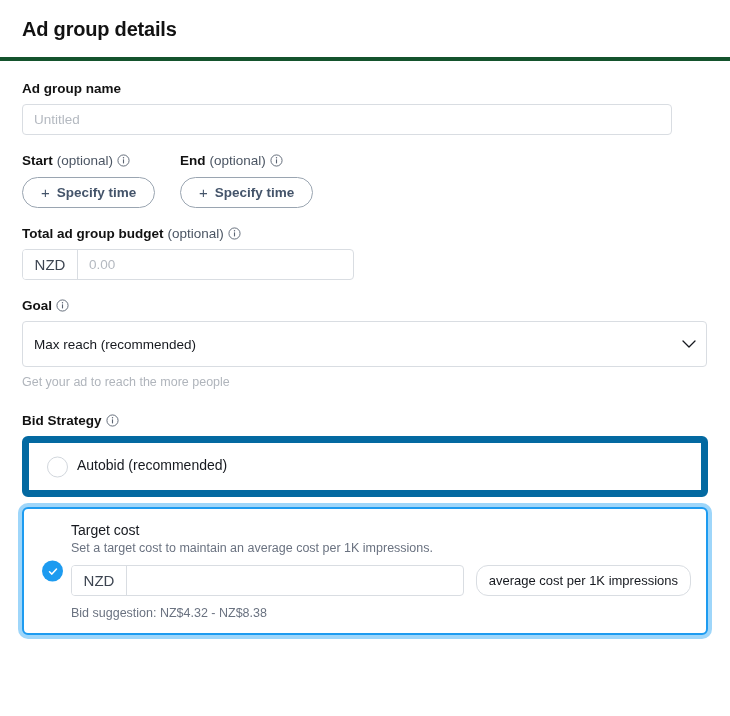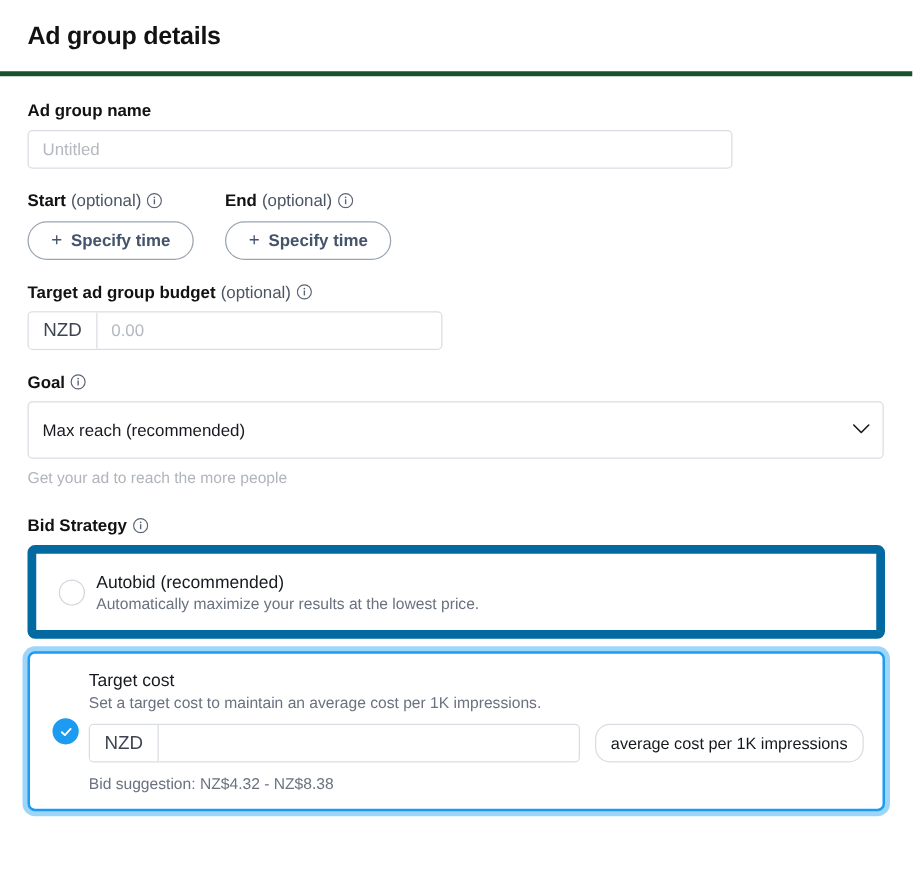--- a/index.html
+++ b/index.html
@@ -58,21 +58,21 @@
     width: 13px;
     height: 13px;
     flex: 0 0 auto;
     position: relative;
     top: 0px;
   }
   .info-icon svg { display: block; }
 
   
   .text-input {
-    width: 564px;
+    width: 650px;
     height: 31px;
     border: 1px solid #d9dde2;
     border-radius: 4px;
     padding: 0 11px;
     font-size: 13.5px;
     font-family: "Liberation Sans", sans-serif;
     color: #16191f;
     background: #fff;
     outline: none;
   }
@@ -308,21 +308,21 @@
       <button class="pill-button">
         <span class="plus-glyph">+</span>
         <span>Specify time</span>
       </button>
     </div>
 
   </div>
 
   <div class="field-block">
     <div class="field-label">
-      <span>Target ad group budget</span>
+      <span>Total ad group budget</span>
       <span class="label-optional">(optional)</span>
       <span class="info-icon">
         <svg width="13" height="13" viewBox="0 0 14 14" aria-hidden="true">
           <circle cx="7" cy="7" r="6" fill="none" stroke="#5b6472" stroke-width="1"></circle>
           <circle cx="7" cy="4.1" r="0.75" fill="#5b6472"></circle>
           <rect x="6.4" y="5.8" width="1.2" height="4.3" fill="#5b6472"></rect>
         </svg>
       </span>
     </div>
     <div class="prefixed-input">
@@ -363,21 +363,20 @@
           <circle cx="7" cy="7" r="6" fill="none" stroke="#5b6472" stroke-width="1"></circle>
           <circle cx="7" cy="4.1" r="0.75" fill="#5b6472"></circle>
           <rect x="6.4" y="5.8" width="1.2" height="4.3" fill="#5b6472"></rect>
         </svg>
       </span>
     </div>
 
     <div class="option-card">
       <span class="radio-outer"></span>
       <div class="option-title">Autobid (recommended)</div>
-      <div class="option-desc">Automatically maximize your results at the lowest price.</div>
     </div>
 
     <div class="option-card selected">
       <span class="radio-checked">
         <svg width="12" height="12" viewBox="0 0 12 12" aria-hidden="true">
           <path d="M2.5 6.3 L4.9 8.6 L9.5 3.6" fill="none" stroke="#ffffff" stroke-width="1.5" stroke-linecap="round" stroke-linejoin="round"></path>
         </svg>
       </span>
       <div class="option-title">Target cost</div>
       <div class="option-desc">Set a target cost to maintain an average cost per 1K impressions.</div>

